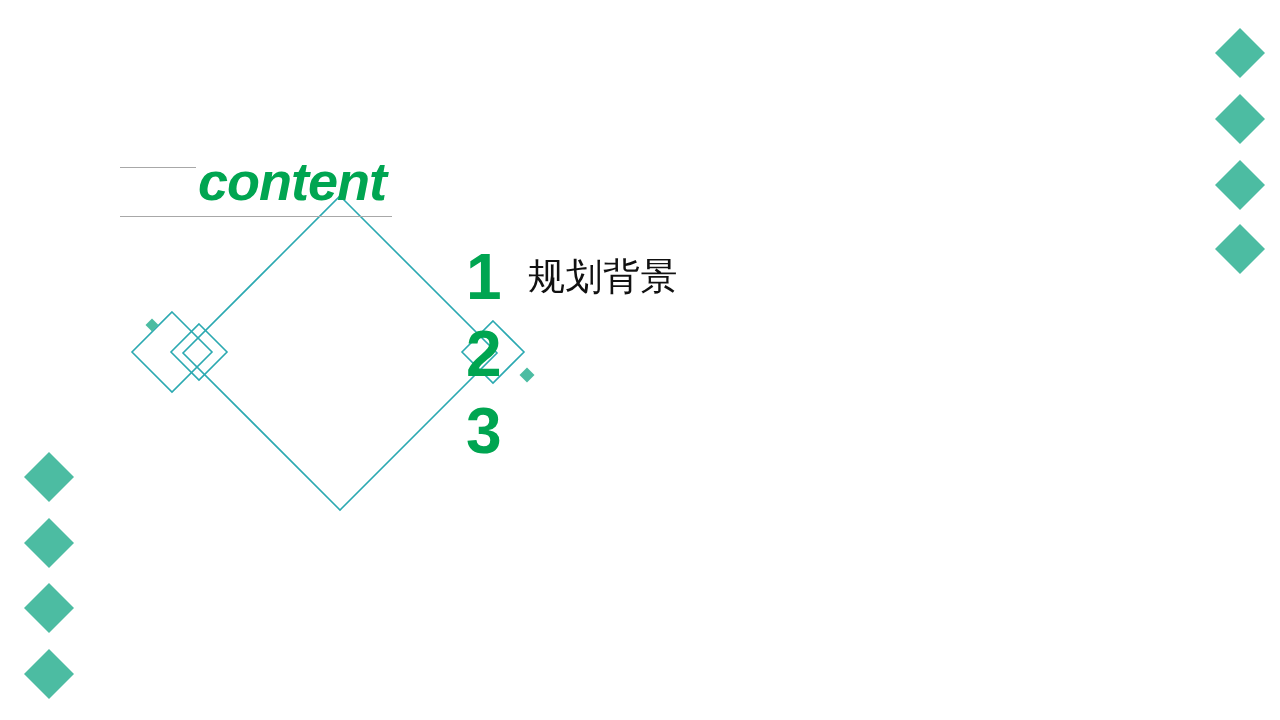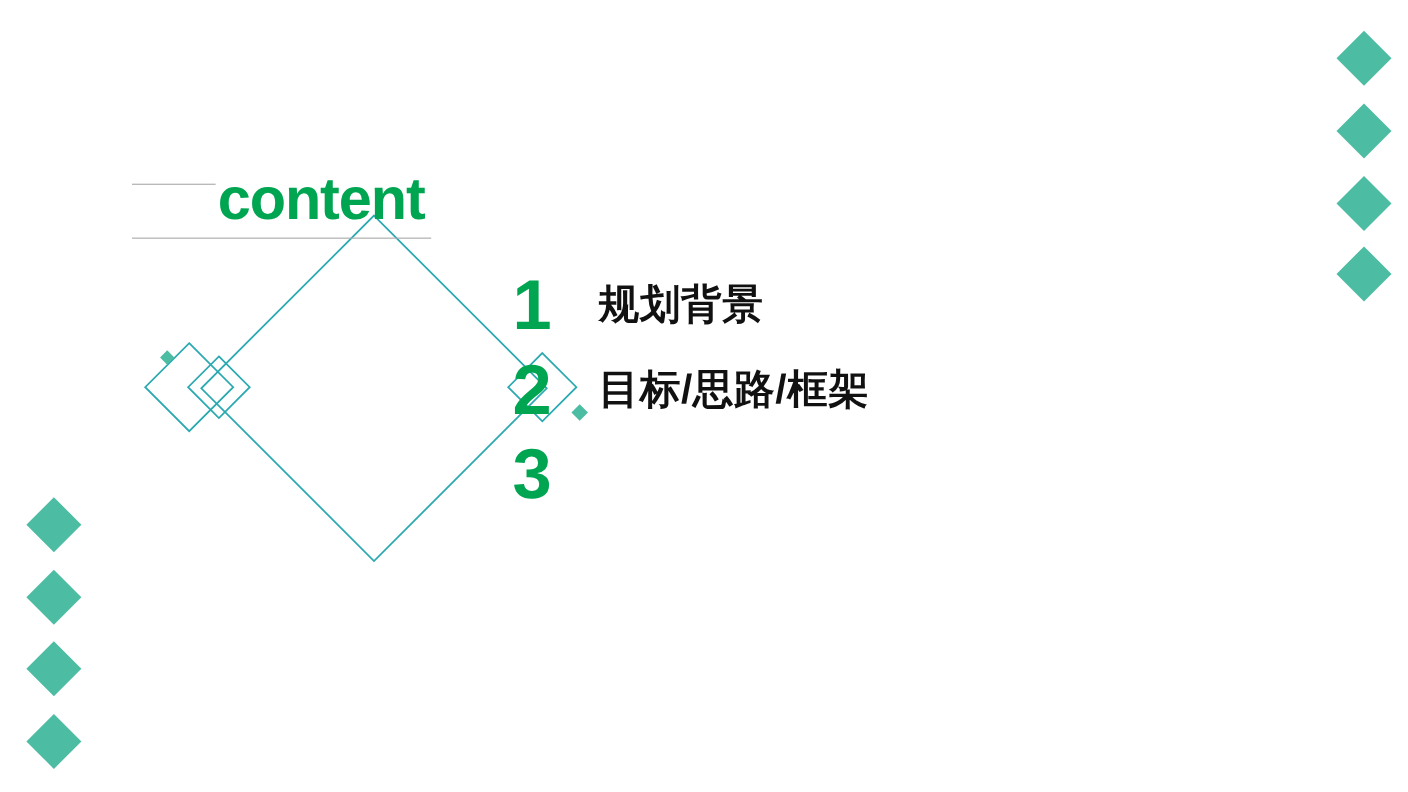--- a/index.html
+++ b/index.html
@@ -56,20 +56,21 @@
   .header-title {
     position: absolute;
     left: 78px;
     top: -6px;
     font-size: 54px;
     font-weight: bold;
     letter-spacing: -1px;
     line-height: 1;
     color: #00a551;
     white-space: nowrap;
+    font-style: italic;
   }
 
   
   .agenda {
     position: absolute;
     left: 466px;
     top: 238px;
     width: 520px;
   }
   .agenda-row {
@@ -82,26 +83,25 @@
     width: 62px;
     flex: 0 0 62px;
     font-size: 64px;
     font-weight: bold;
     line-height: 1;
     color: #00a551;
     letter-spacing: -2px;
   }
   .agenda-label {
     font-size: 37px;
-    font-weight: bold;
+    font-weight: normal;
     line-height: 1;
     color: #111111;
     white-space: nowrap;
     letter-spacing: 0.5px;
-    margin-left: 16px;
   }
 </style>
 </head>
 <body>
 
 <div id="slide">
 
   <svg class="deco-svg" viewBox="0 0 1280 720" xmlns="http://www.w3.org/2000/svg">
 
     <polygon points="340,196 497,353 340,510 183,353" fill="none" stroke="#2ba9b1" stroke-width="1.6"></polygon>
@@ -133,21 +133,20 @@
 
   <div class="agenda">
 
     <div class="agenda-row">
       <div class="agenda-num">1</div>
       <div class="agenda-label">规划背景</div>
     </div>
 
     <div class="agenda-row">
       <div class="agenda-num">2</div>
-      <div class="agenda-label">目标/思路/框架</div>
     </div>
 
     <div class="agenda-row">
       <div class="agenda-num">3</div>
     </div>
 
   </div>
 
 </div>
 

